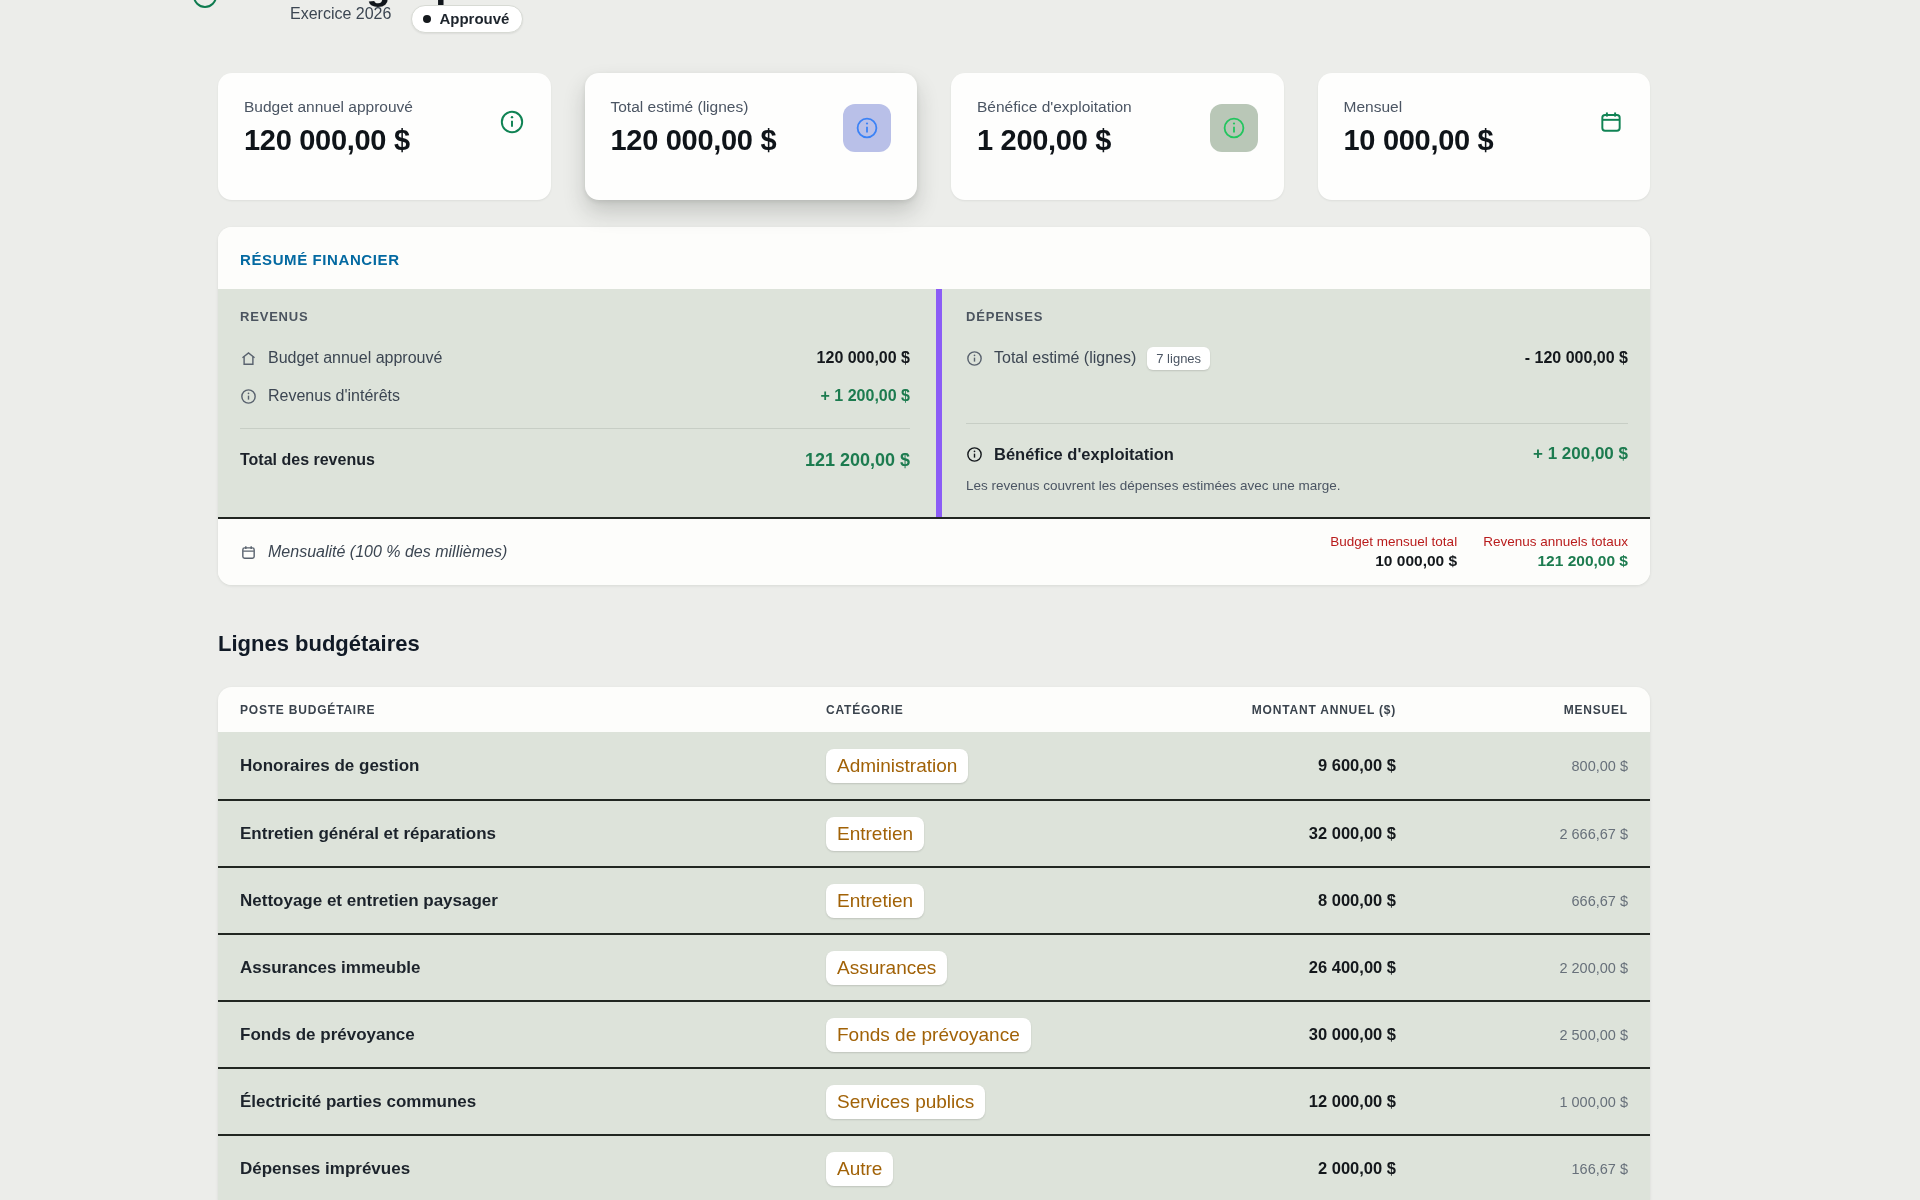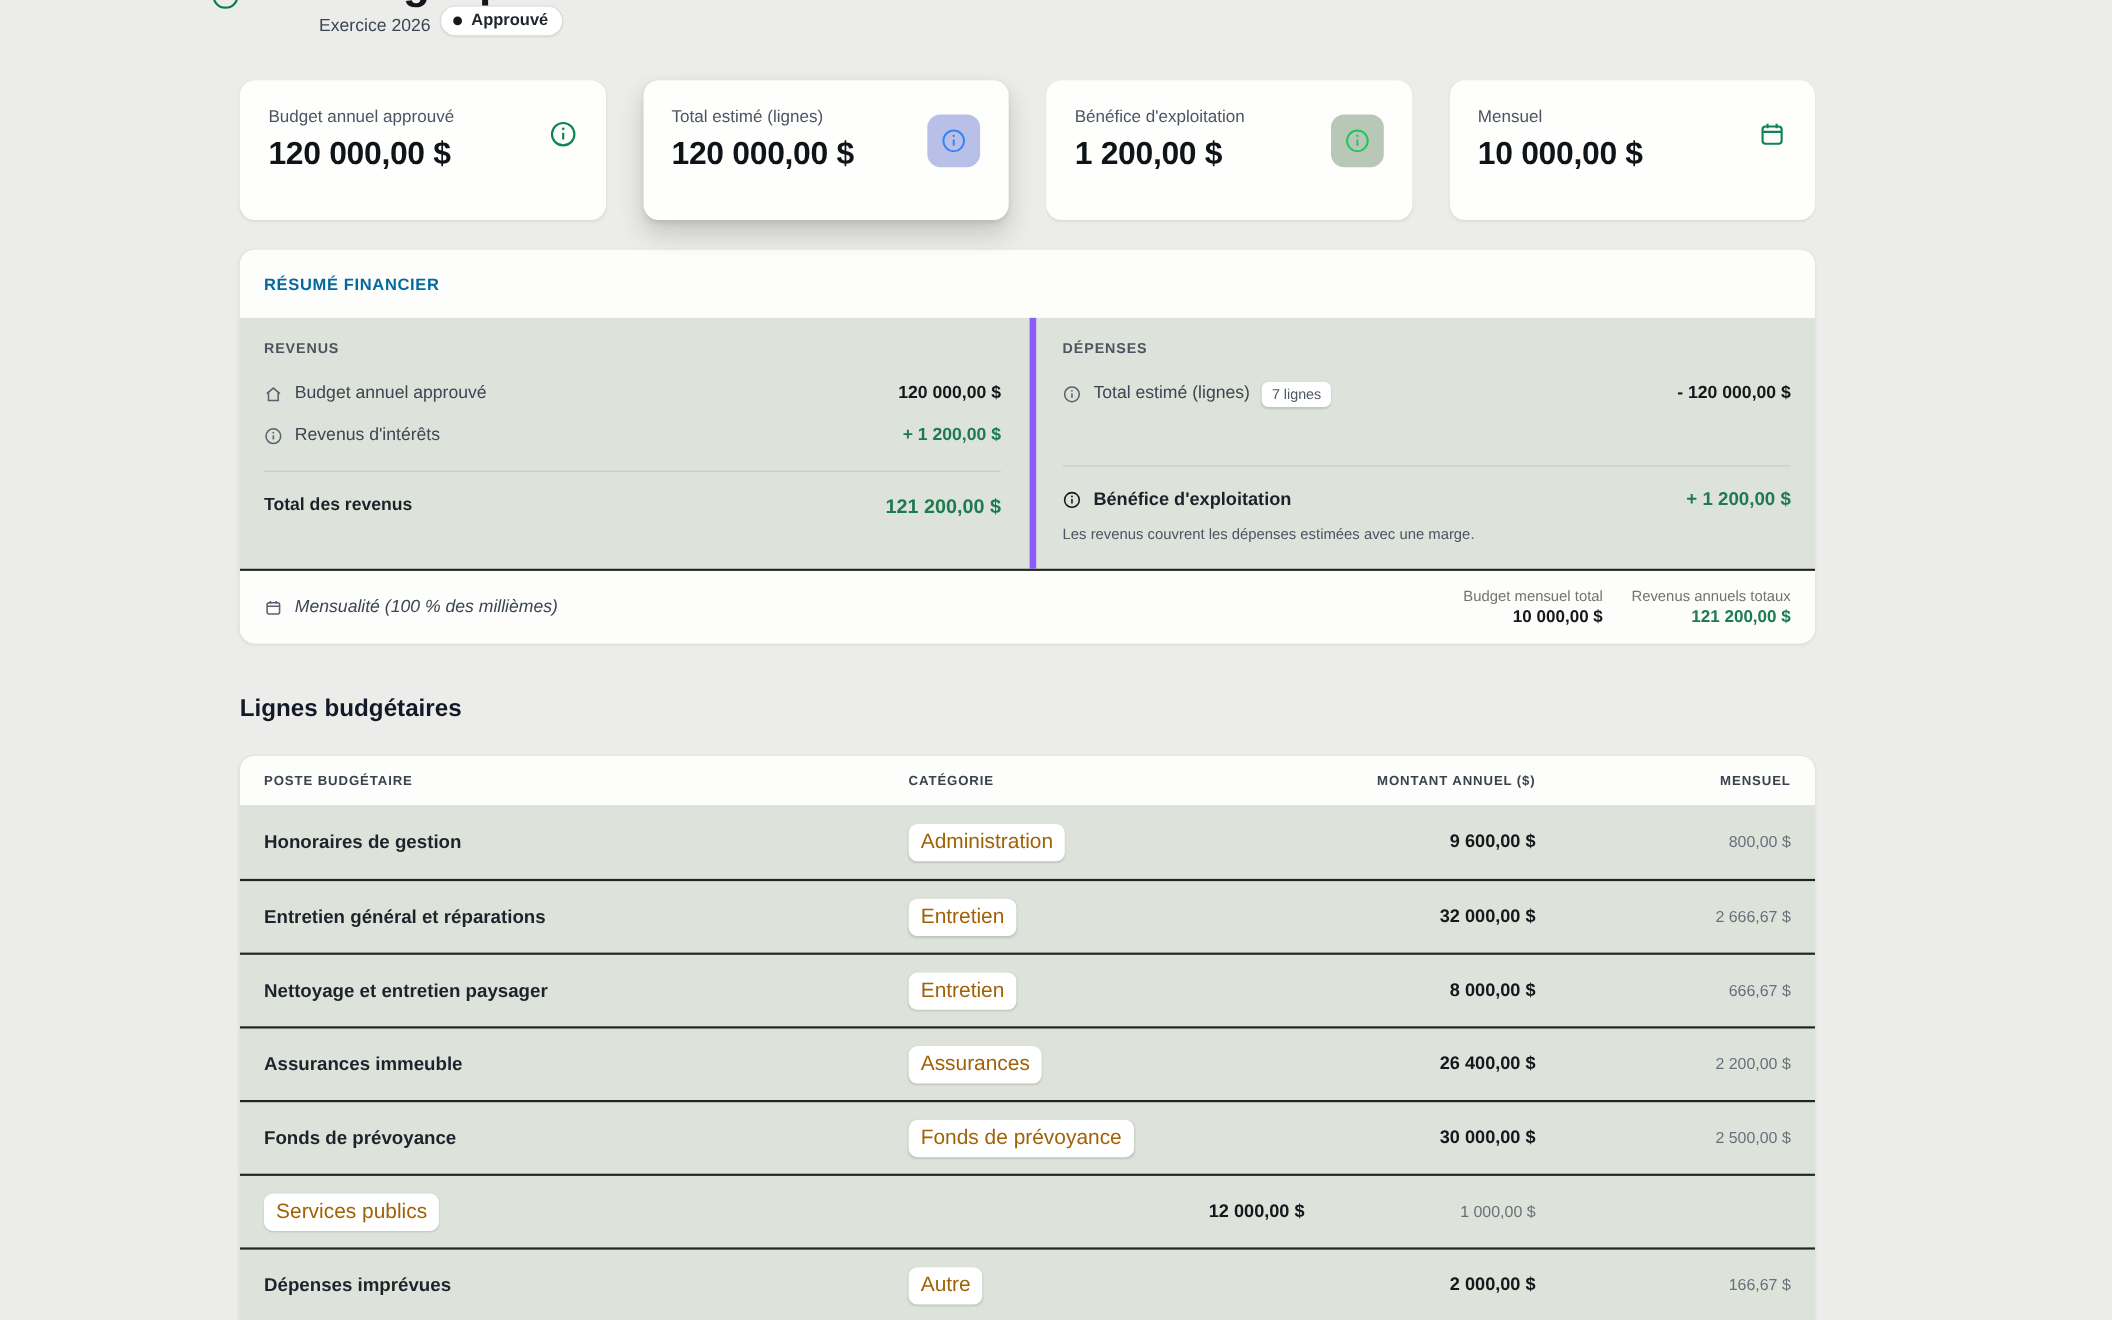--- a/index.html
+++ b/index.html
@@ -17,21 +17,21 @@
   .header { position:relative; height:55px; }
   .page-title {
     position:absolute; left:72px; top:-37px;
     font-size:40px; font-weight:800; letter-spacing:-0.5px;
     color:#10151b; white-space:nowrap; line-height:44px;
   }
   .header-circle {
     position:absolute; left:-25px; top:-16px; width:24px; height:24px;
     border:2.5px solid #0e7b4f; border-radius:50%;
   }
-  .subtitle-row { position:absolute; left:72px; top:5px; display:flex; align-items:flex-end; gap:9px; }
+  .subtitle-row { position:absolute; left:72px; top:5px; display:flex; align-items:flex-start; gap:20px; }
   .subtitle { font-size:16px; color:#3c4652; }
   .status-badge {
     display:inline-flex; align-items:center; gap:8px;
     background:#ffffff; border:1px solid #d7dad4; border-radius:999px;
     padding:4px 13px 5px 11px; box-shadow:0 1px 2px rgba(0,0,0,.07);
   }
   .status-badge .dot { width:8px; height:8px; border-radius:50%; background:#15191d; }
   .status-badge .txt { font-size:15px; font-weight:700; color:#1d242c; }
 
   
@@ -88,21 +88,21 @@
   .result-note { font-size:13.5px; color:#4b5563; margin-top:5px; }
 
   .summary-footer {
     background:#fdfdfb; border-top:2px solid #212621;
     height:68px; padding:0 22px; display:flex; align-items:center;
   }
   .footer-left { display:flex; align-items:center; gap:11px; color:#59626e;font-style:italic; }
   .footer-label { font-size:16px; color:#3c4652; }
   .footer-right { margin-left:auto; display:flex; gap:26px; }
   .fstat { text-align:right; }
-  .fstat-label { font-size:13.5px; color:#737373; margin-bottom:3px; }
+  .fstat-label { font-size:13.5px; color:#b91c1c; margin-bottom:3px; }
   .fstat-value { font-size:15.5px; font-weight:700; color:#14181c; }
   .fstat-value.green { color:#1c7b4f; }
 
   
   .section-title { margin-top:44px; font-size:22px; font-weight:800; color:#111a26; line-height:30px; }
   .table { margin-top:28px; border-radius:14px 14px 0 0; overflow:hidden; box-shadow:0 1px 3px rgba(40,45,40,.10); }
   .thead {
     background:#fdfdfb; height:45px; padding:0 22px;
     display:grid; grid-template-columns:586px 360px 210px 1fr; align-items:center;
   }
@@ -339,20 +339,21 @@
         </div>
 
         <div class="trow">
           <div class="tname">Fonds de prévoyance</div>
           <div><span class="pill">Fonds de prévoyance</span></div>
           <div class="tannual">30 000,00 $</div>
           <div class="tmonthly">2 500,00 $</div>
         </div>
 
         <div class="trow">
+          <div class="tname">Électricité parties communes</div>
           <div><span class="pill">Services publics</span></div>
           <div class="tannual">12 000,00 $</div>
           <div class="tmonthly">1 000,00 $</div>
         </div>
 
         <div class="trow">
           <div class="tname">Dépenses imprévues</div>
           <div><span class="pill">Autre</span></div>
           <div class="tannual">2 000,00 $</div>
           <div class="tmonthly">166,67 $</div>

